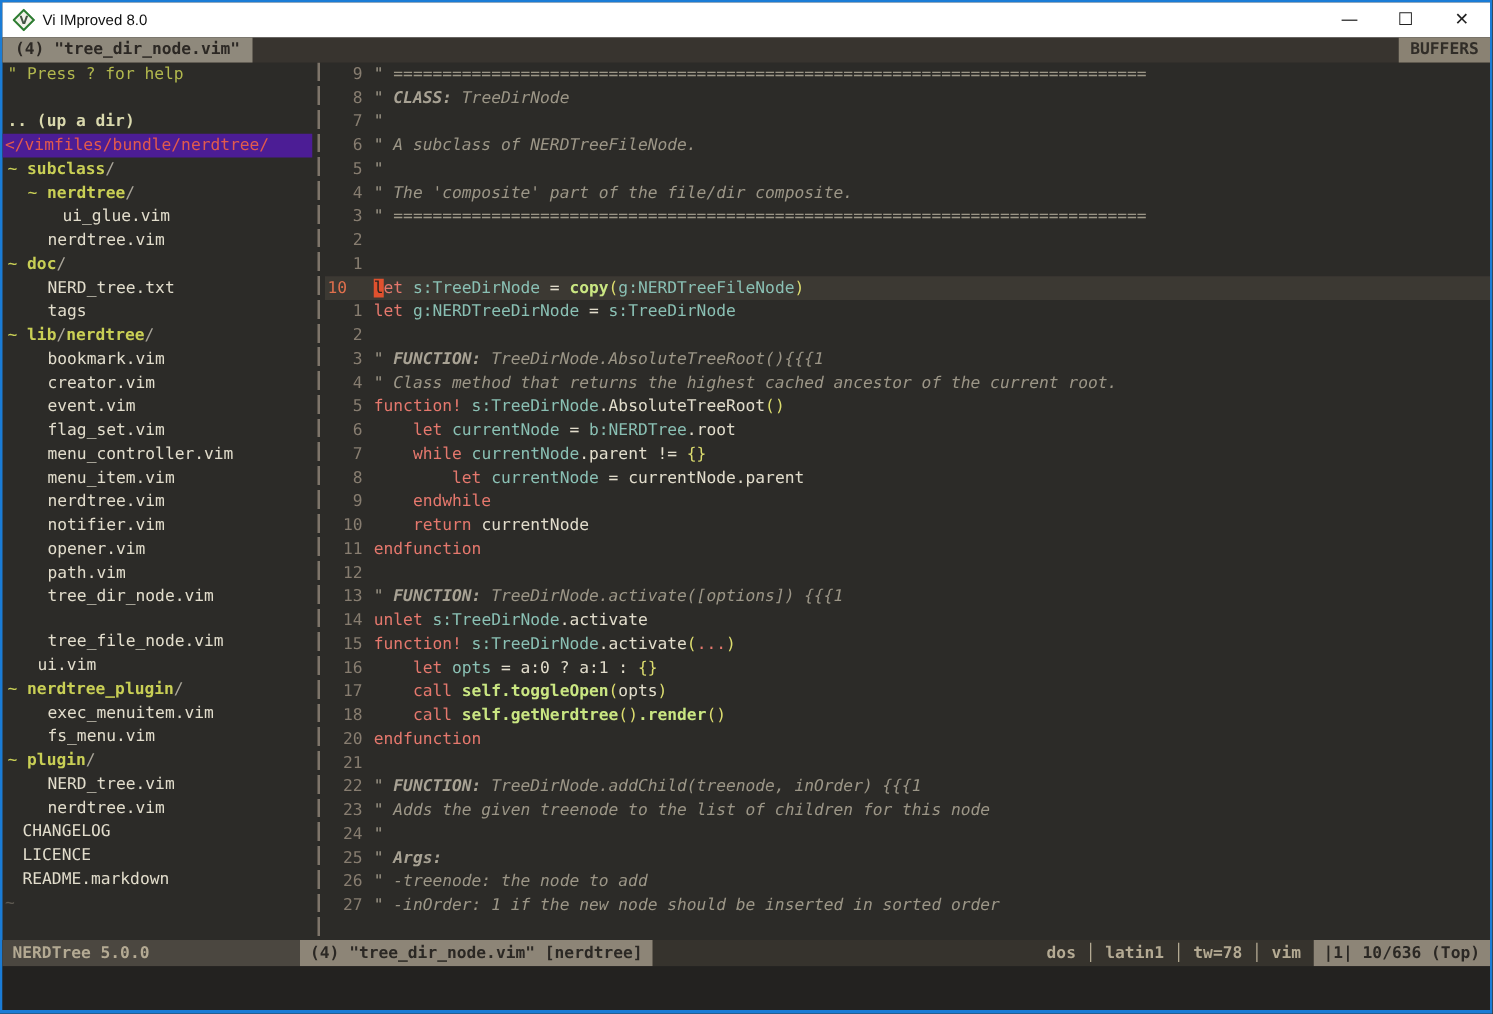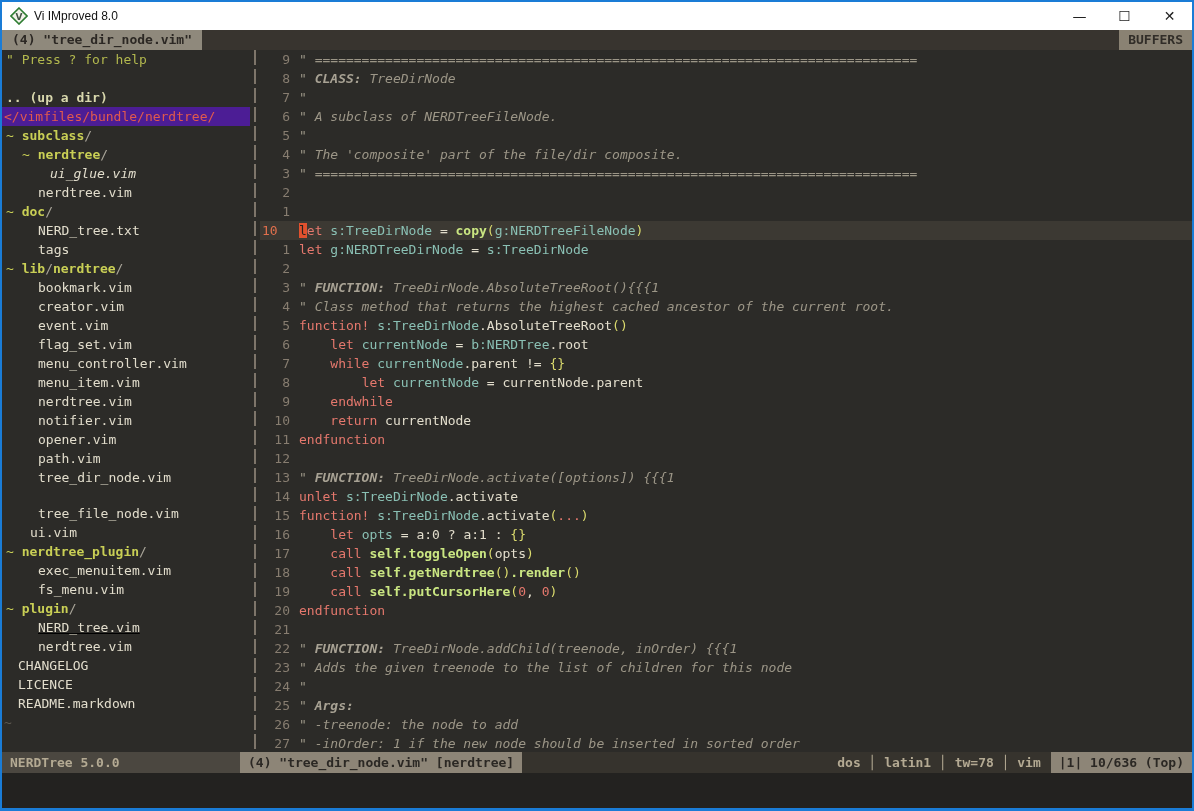--- a/index.html
+++ b/index.html
@@ -101,21 +101,21 @@
   </div>
 
   <div class="main">
     <div class="nerdtree">
         <div class="trow" style="padding-left: 4px;"><span class="tk-help">" Press ? for help</span></div>
         <div class="trow" style="padding-left: 4px;"></div>
         <div class="trow" style="padding-left: 4px;"><span class="tk-up">.. (up a dir)</span></div>
         <div class="trow thl" style="padding-left: 2px;"><span class="tk-root">&lt;/vimfiles/bundle/nerdtree/</span></div>
         <div class="trow" style="padding-left: 4px;"><span class="tk-dirmark">~ </span><span class="tk-dir">subclass</span><span class="tk-slash">/</span></div>
         <div class="trow" style="padding-left: 20px;"><span class="tk-dirmark">~ </span><span class="tk-dir">nerdtree</span><span class="tk-slash">/</span></div>
-        <div class="trow" style="padding-left: 48px; font-style: italic;"><span class="tk-file">ui_glue.vim</span></div>
+        <div class="trow" style="padding-left: 48px;"><span class="tk-file">ui_glue.vim</span></div>
         <div class="trow" style="padding-left: 36px;"><span class="tk-file">nerdtree.vim</span></div>
         <div class="trow" style="padding-left: 4px;"><span class="tk-dirmark">~ </span><span class="tk-dir">doc</span><span class="tk-slash">/</span></div>
         <div class="trow" style="padding-left: 36px;"><span class="tk-file">NERD_tree.txt</span></div>
         <div class="trow" style="padding-left: 36px;"><span class="tk-file">tags</span></div>
         <div class="trow" style="padding-left: 4px;"><span class="tk-dirmark">~ </span><span class="tk-dir">lib</span><span class="tk-slash">/</span><span class="tk-dir">nerdtree</span><span class="tk-slash">/</span></div>
         <div class="trow" style="padding-left: 36px;"><span class="tk-file">bookmark.vim</span></div>
         <div class="trow" style="padding-left: 36px;"><span class="tk-file">creator.vim</span></div>
         <div class="trow" style="padding-left: 36px;"><span class="tk-file">event.vim</span></div>
         <div class="trow" style="padding-left: 36px;"><span class="tk-file">flag_set.vim</span></div>
         <div class="trow" style="padding-left: 36px;"><span class="tk-file">menu_controller.vim</span></div>
@@ -124,21 +124,21 @@
         <div class="trow" style="padding-left: 36px;"><span class="tk-file">notifier.vim</span></div>
         <div class="trow" style="padding-left: 36px;"><span class="tk-file">opener.vim</span></div>
         <div class="trow" style="padding-left: 36px;"><span class="tk-file">path.vim</span></div>
         <div class="trow" style="padding-left: 36px;"><span class="tk-file">tree_dir_node.vim</span></div>
         <div class="trow" style="padding-left: 36px; margin-top: 17px;"><span class="tk-file">tree_file_node.vim</span></div>
         <div class="trow" style="padding-left: 28px;"><span class="tk-file">ui.vim</span></div>
         <div class="trow" style="padding-left: 4px;"><span class="tk-dirmark">~ </span><span class="tk-dir">nerdtree_plugin</span><span class="tk-slash">/</span></div>
         <div class="trow" style="padding-left: 36px;"><span class="tk-file">exec_menuitem.vim</span></div>
         <div class="trow" style="padding-left: 36px;"><span class="tk-file">fs_menu.vim</span></div>
         <div class="trow" style="padding-left: 4px;"><span class="tk-dirmark">~ </span><span class="tk-dir">plugin</span><span class="tk-slash">/</span></div>
-        <div class="trow" style="padding-left: 36px; text-decoration: underline;"><span class="tk-file">NERD_tree.vim</span></div>
+        <div class="trow" style="padding-left: 36px;"><span class="tk-file">NERD_tree.vim</span></div>
         <div class="trow" style="padding-left: 36px;"><span class="tk-file">nerdtree.vim</span></div>
         <div class="trow" style="padding-left: 16px;"><span class="tk-file">CHANGELOG</span></div>
         <div class="trow" style="padding-left: 16px;"><span class="tk-file">LICENCE</span></div>
         <div class="trow" style="padding-left: 16px;"><span class="tk-file">README.markdown</span></div>
         <div class="trow" style="padding-left: 2px;"><span class="tk-filler">~</span></div>
       </div>
     <div class="vsep">
         <div class="vsep-line"></div>
       </div>
     <div class="codewin">
@@ -163,21 +163,20 @@
         <div class="crow"><span class="num">9</span><span class="ctext"><span class="tk-w">    </span><span class="tk-k">endwhile</span></span></div>
         <div class="crow"><span class="num">10</span><span class="ctext"><span class="tk-w">    </span><span class="tk-k">return</span><span class="tk-w"> currentNode</span></span></div>
         <div class="crow"><span class="num">11</span><span class="ctext"><span class="tk-k">endfunction</span></span></div>
         <div class="crow"><span class="num">12</span><span class="ctext"></span></div>
         <div class="crow"><span class="num">13</span><span class="ctext"><span class="tk-c">" </span><span class="tk-cb">FUNCTION:</span><span class="tk-c"> TreeDirNode.activate([options]) {{{1</span></span></div>
         <div class="crow"><span class="num">14</span><span class="ctext"><span class="tk-k">unlet</span><span class="tk-w"> </span><span class="tk-i">s:TreeDirNode</span><span class="tk-w">.activate</span></span></div>
         <div class="crow"><span class="num">15</span><span class="ctext"><span class="tk-k">function!</span><span class="tk-w"> </span><span class="tk-i">s:TreeDirNode</span><span class="tk-w">.activate</span><span class="tk-p">(</span><span class="tk-n">...</span><span class="tk-p">)</span></span></div>
         <div class="crow"><span class="num">16</span><span class="ctext"><span class="tk-w">    </span><span class="tk-k">let</span><span class="tk-w"> </span><span class="tk-i">opts</span><span class="tk-w"> = a:0 ? a:1 : </span><span class="tk-p">{}</span></span></div>
         <div class="crow"><span class="num">17</span><span class="ctext"><span class="tk-w">    </span><span class="tk-k">call</span><span class="tk-w"> </span><span class="tk-f">self.toggleOpen</span><span class="tk-p">(</span><span class="tk-w">opts</span><span class="tk-p">)</span></span></div>
         <div class="crow"><span class="num">18</span><span class="ctext"><span class="tk-w">    </span><span class="tk-k">call</span><span class="tk-w"> </span><span class="tk-f">self.getNerdtree</span><span class="tk-p">()</span><span class="tk-f">.render</span><span class="tk-p">()</span></span></div>
-        <div class="crow"><span class="num">19</span><span class="ctext"><span class="tk-w">    </span><span class="tk-k">call</span><span class="tk-w"> </span><span class="tk-f">self.putCursorHere</span><span class="tk-p">(</span><span class="tk-n">0</span><span class="tk-w">, </span><span class="tk-n">0</span><span class="tk-p">)</span></span></div>
         <div class="crow"><span class="num">20</span><span class="ctext"><span class="tk-k">endfunction</span></span></div>
         <div class="crow"><span class="num">21</span><span class="ctext"></span></div>
         <div class="crow"><span class="num">22</span><span class="ctext"><span class="tk-c">" </span><span class="tk-cb">FUNCTION:</span><span class="tk-c"> TreeDirNode.addChild(treenode, inOrder) {{{1</span></span></div>
         <div class="crow"><span class="num">23</span><span class="ctext"><span class="tk-c">" Adds the given treenode to the list of children for this node</span></span></div>
         <div class="crow"><span class="num">24</span><span class="ctext"><span class="tk-c">"</span></span></div>
         <div class="crow"><span class="num">25</span><span class="ctext"><span class="tk-c">" </span><span class="tk-cb">Args:</span></span></div>
         <div class="crow"><span class="num">26</span><span class="ctext"><span class="tk-c">" -treenode: the node to add</span></span></div>
         <div class="crow"><span class="num">27</span><span class="ctext"><span class="tk-c">" -inOrder: 1 if the new node should be inserted in sorted order</span></span></div>
       </div>
   </div>

